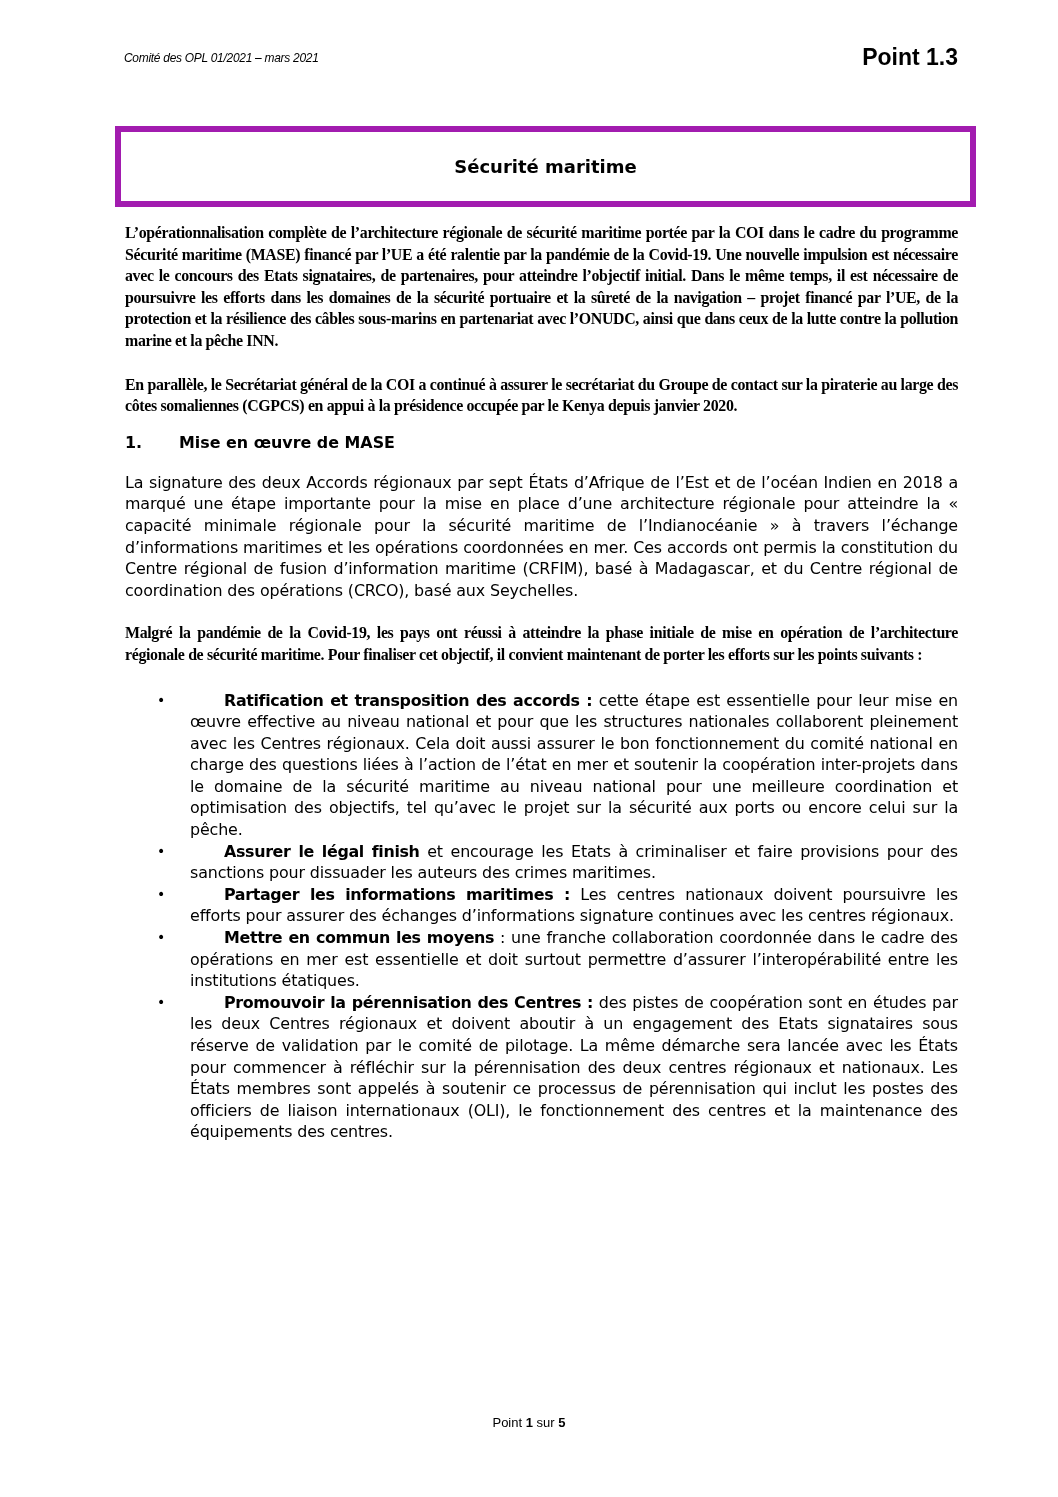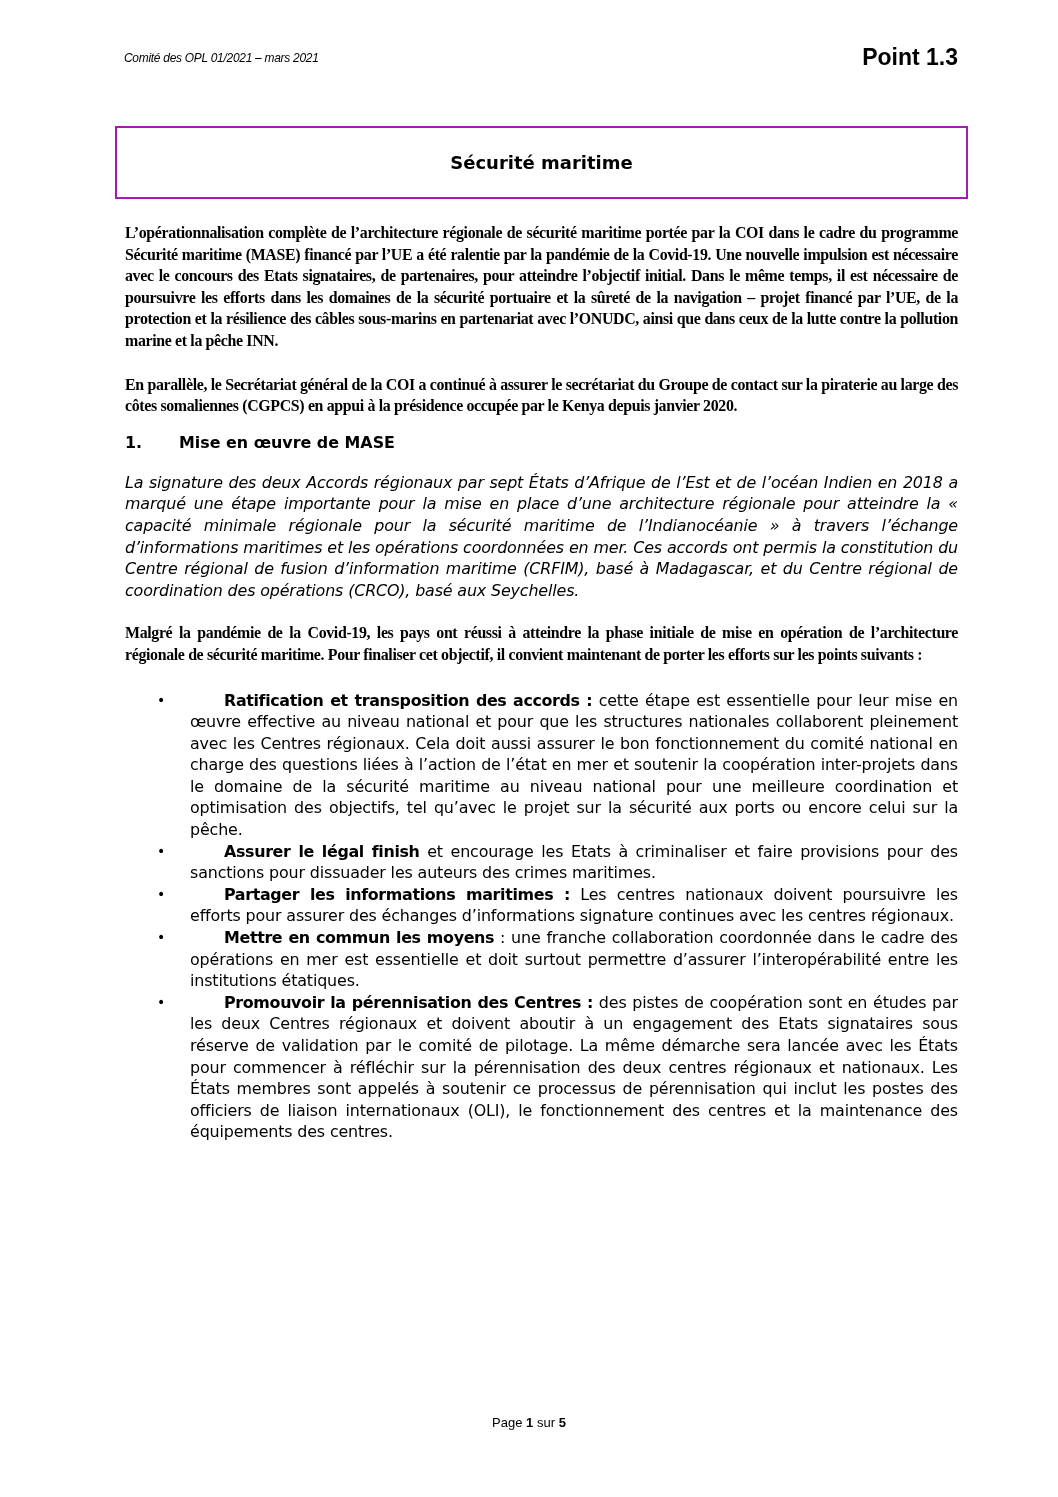--- a/index.html
+++ b/index.html
@@ -29,21 +29,21 @@
       font-family: Liberation Sans, sans-serif;
       font-weight: bold;
       font-size: 23px;
     }
     .title-box {
       position: absolute;
       left: 115px;
       top: 126px;
       width: 849px;
       height: 69px;
-      border: 2px solid #a21caf;
+      border: 6px solid #a21caf;
       display: flex;
       align-items: center;
       justify-content: center;
     }
     .title-box span {
       font-weight: bold;
       font-size: 18px;
     }
     .content {
       position: absolute;
@@ -61,21 +61,21 @@
     p.bold { font-weight: bold; letter-spacing: -0.35px; font-family: Liberation Serif, serif; }
     .intro1 { margin-bottom: 22px; }
     .intro2 { margin-bottom: 16px; }
     .section-heading {
       font-weight: bold;
       font-size: 15.9px;
       display: flex;
       margin-bottom: 20px;
     }
     .section-heading .num { width: 54px; }
-    .para-mase { margin-bottom: 21px; font-style: italic; }
+    .para-mase { margin-bottom: 21px; }
     .para-malgre { margin-bottom: 24px; }
     ul.bullets {
       list-style: none;
       margin: 0;
       padding: 0 0 0 65px;
     }
     ul.bullets li {
       position: relative;
       font-size: 15.9px;
       line-height: 21.6px;
@@ -135,17 +135,17 @@
     <li>
       <span class="dot">•</span><b>Mettre en commun les moyens</b><span> : une franche collaboration coordonnée dans le cadre des opérations en mer est essentielle et doit surtout permettre d’assurer l’interopérabilité entre les institutions étatiques.</span>
     </li>
     <li>
       <span class="dot">•</span><b>Promouvoir la pérennisation des Centres :</b><span> des pistes de coopération sont en études par les deux Centres régionaux et doivent aboutir à un engagement des Etats signataires sous réserve de validation par le comité de pilotage. La même démarche sera lancée avec les États pour commencer à réfléchir sur la pérennisation des deux centres régionaux et nationaux. Les États membres sont appelés à soutenir ce processus de pérennisation qui inclut les postes des officiers de liaison internationaux (OLI), le fonctionnement des centres et la maintenance des équipements des centres.</span>
     </li>
   </ul>
 </div>
 
 <div class="footer">
-  <span>Page</span>
+  <span>Point</span>
   <b>1</b>
   <span>sur</span>
   <b>5</b>
 </div>
 
 </body></html>

